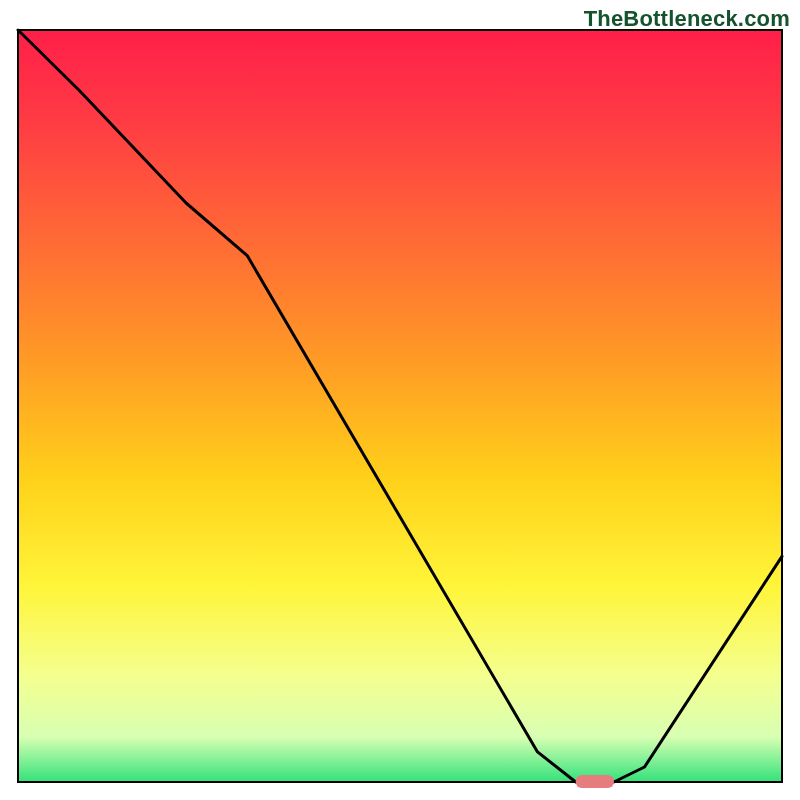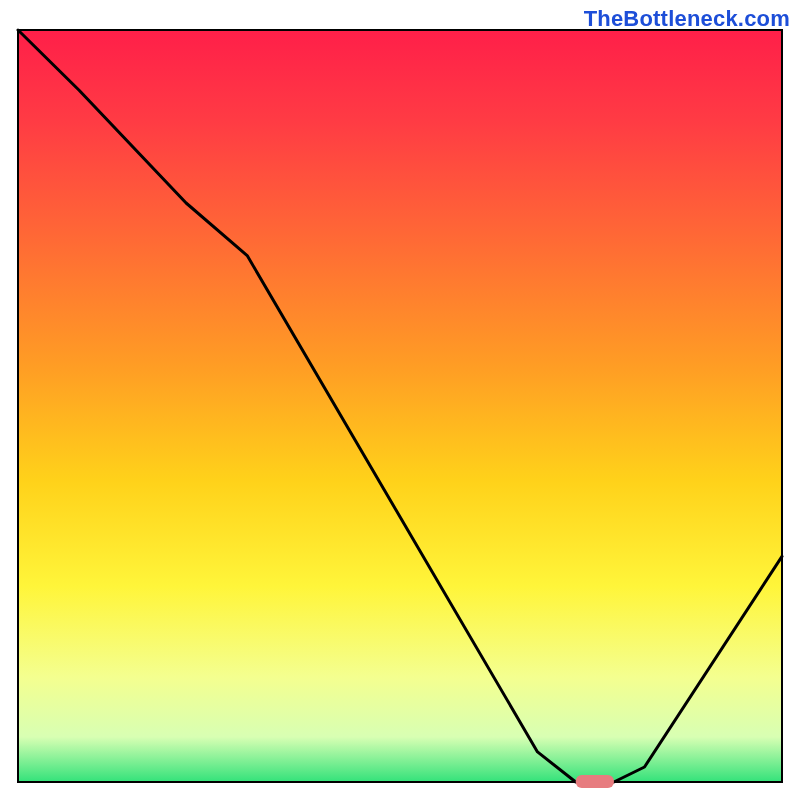--- a/index.html
+++ b/index.html
@@ -14,21 +14,21 @@
     position: relative;
     width: 800px;
     height: 800px;
   }
   .watermark {
     position: absolute;
     top: 6px;
     right: 10px;
     font-size: 22px;
     font-weight: 600;
-    color: #1d4ed8;
+    color: #14532d;
     letter-spacing: 0.2px;
   }
   svg.chart {
     position: absolute;
     left: 0;
     top: 0;
     width: 800px;
     height: 800px;
   }
 </style>

